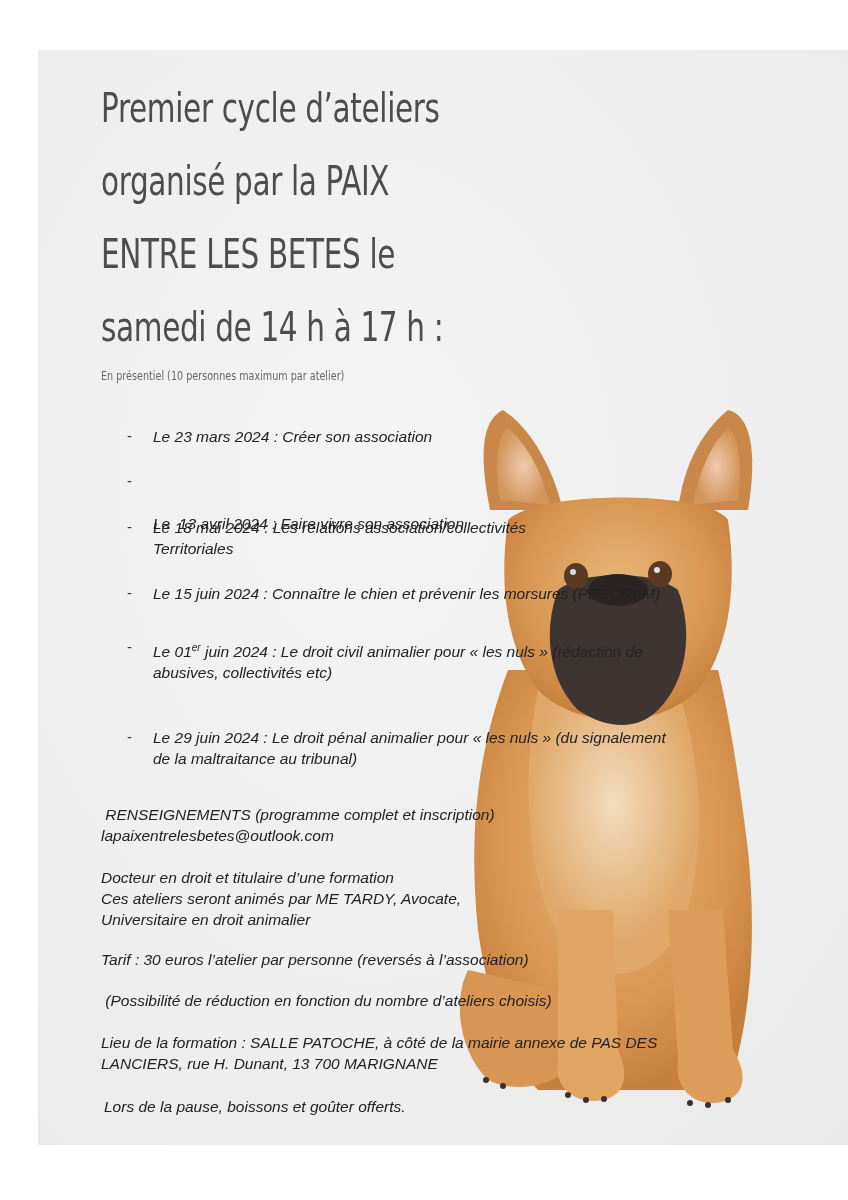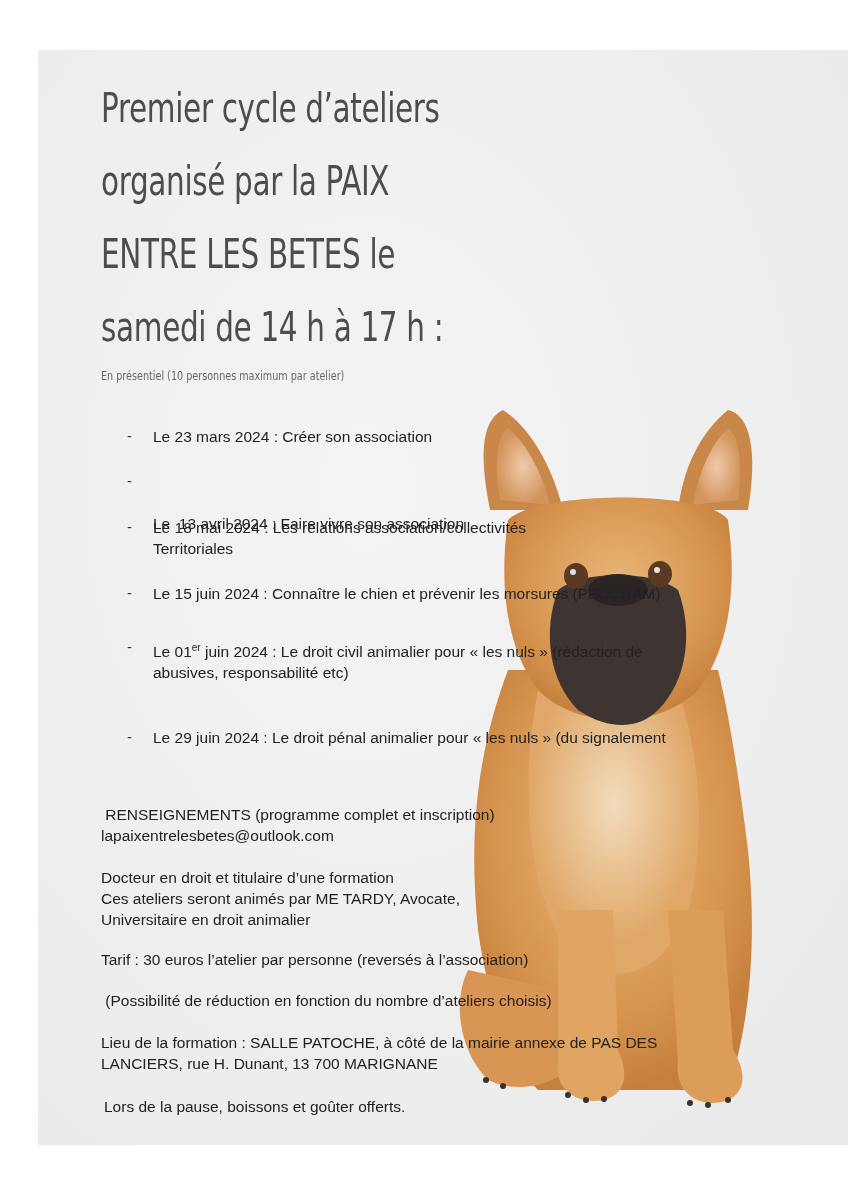--- a/index.html
+++ b/index.html
@@ -18,21 +18,21 @@
     font-family: "DejaVu Sans", sans-serif; font-weight: normal;
     font-size: 41px; line-height: 73px; color: #4d4d4d;
     transform: scaleX(0.72); transform-origin: left top; letter-spacing: -0.5px;
     white-space: nowrap;
   }
   .subtitle {
     position: absolute; left: 63px; top: 318px;
     font-family: "DejaVu Sans", sans-serif; font-size: 13px; color: #666;
     transform: scaleX(0.74); transform-origin: left top; white-space: nowrap;
   }
-  .text { position: absolute; color: #222; font-size: 15.5px; line-height: 21px; white-space: nowrap; }
+  .text { position: absolute; color: #222; font-size: 15.5px; line-height: 21px; white-space: nowrap; font-style: italic; }
   .dash { position: absolute; left: 89px; color: #333; font-size: 15px; }
   .item { left: 115px; }
   sup { font-size: 10px; vertical-align: 6px; }
 </style>
 </head>
 <body>
 
 <div class="poster">
 
   <svg class="dog" viewBox="0 0 771 1095">
@@ -114,26 +114,27 @@
     </div>
 
     <span class="dash" style="top:534px">-</span>
     <div class="text item" style="top:533px">
       <div>Le 15 juin 2024 : Connaître le chien et prévenir les morsures (PECCRAM)</div>
     </div>
 
     <span class="dash" style="top:588px">-</span>
     <div class="text item" style="top:587px">
       <div><span>Le 01</span><sup>er</sup><span> juin 2024 : Le droit civil animalier pour « les nuls » (rédaction de</span></div>
-      <div>abusives, responsabilité etc)</div>
+      <div>abusives, collectivités etc)</div>
     </div>
 
     <span class="dash" style="top:678px">-</span>
     <div class="text item" style="top:677px">
       <div>Le 29 juin 2024 : Le droit pénal animalier pour « les nuls » (du signalement</div>
+      <div>de la maltraitance au tribunal)</div>
     </div>
   </div>
 
   <div class="text" style="left:63px; top:754px; white-space:pre"> RENSEIGNEMENTS (programme complet et inscription)</div>
   <div class="text" style="left:63px; top:775px">lapaixentrelesbetes@outlook.com</div>
 
   <div class="text" style="left:63px; top:817px">
     <div>Docteur en droit et titulaire d’une formation</div>
     <div>Ces ateliers seront animés par ME TARDY, Avocate,</div>
     <div>Universitaire en droit animalier</div>

